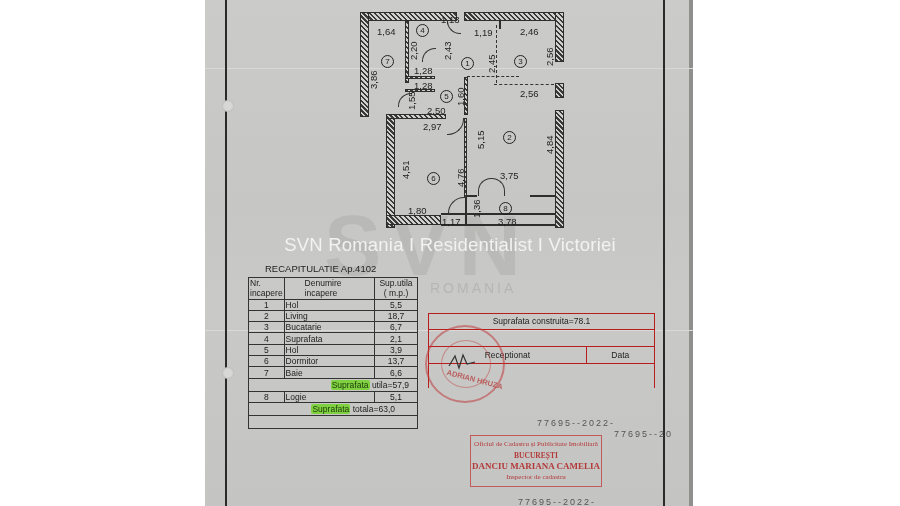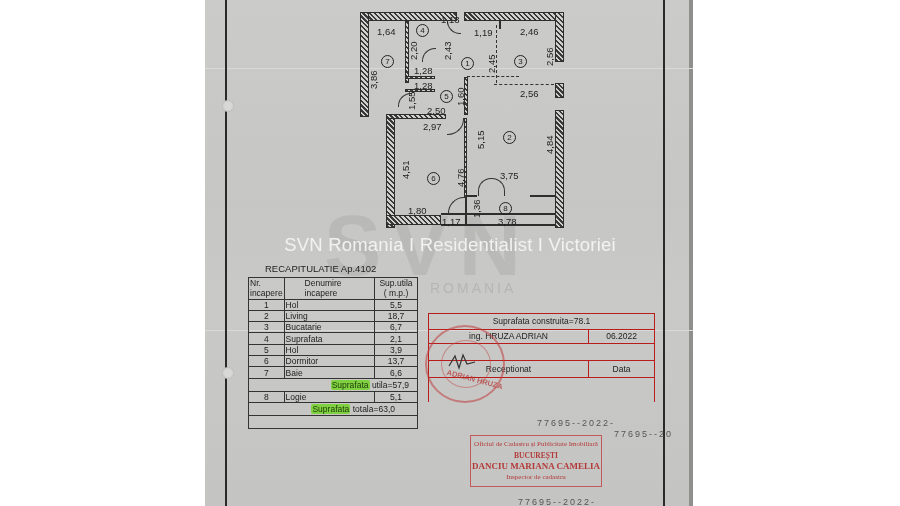--- a/index.html
+++ b/index.html
@@ -201,24 +201,20 @@
       </tr>
 </tbody>
   </table>
 
 <table class="exec">
   <tbody>
       <tr>
         <td colspan="2" style="height:13px">Suprafata construita=78.1</td>
       </tr>
   <tr>
-    <td>ing. HRUZA ADRIAN</td>
-    <td>06.2022</td>
-  </tr>
-  <tr>
         <td colspan="2" style="height:14px"></td>
       </tr>
   <tr>
     <td style="height:14px">Receptionat</td>
     <td>Data</td>
   </tr>
   <tr>
         <td colspan="2" style="height:22px;border-bottom:none"></td>
       </tr>
 </tbody>

